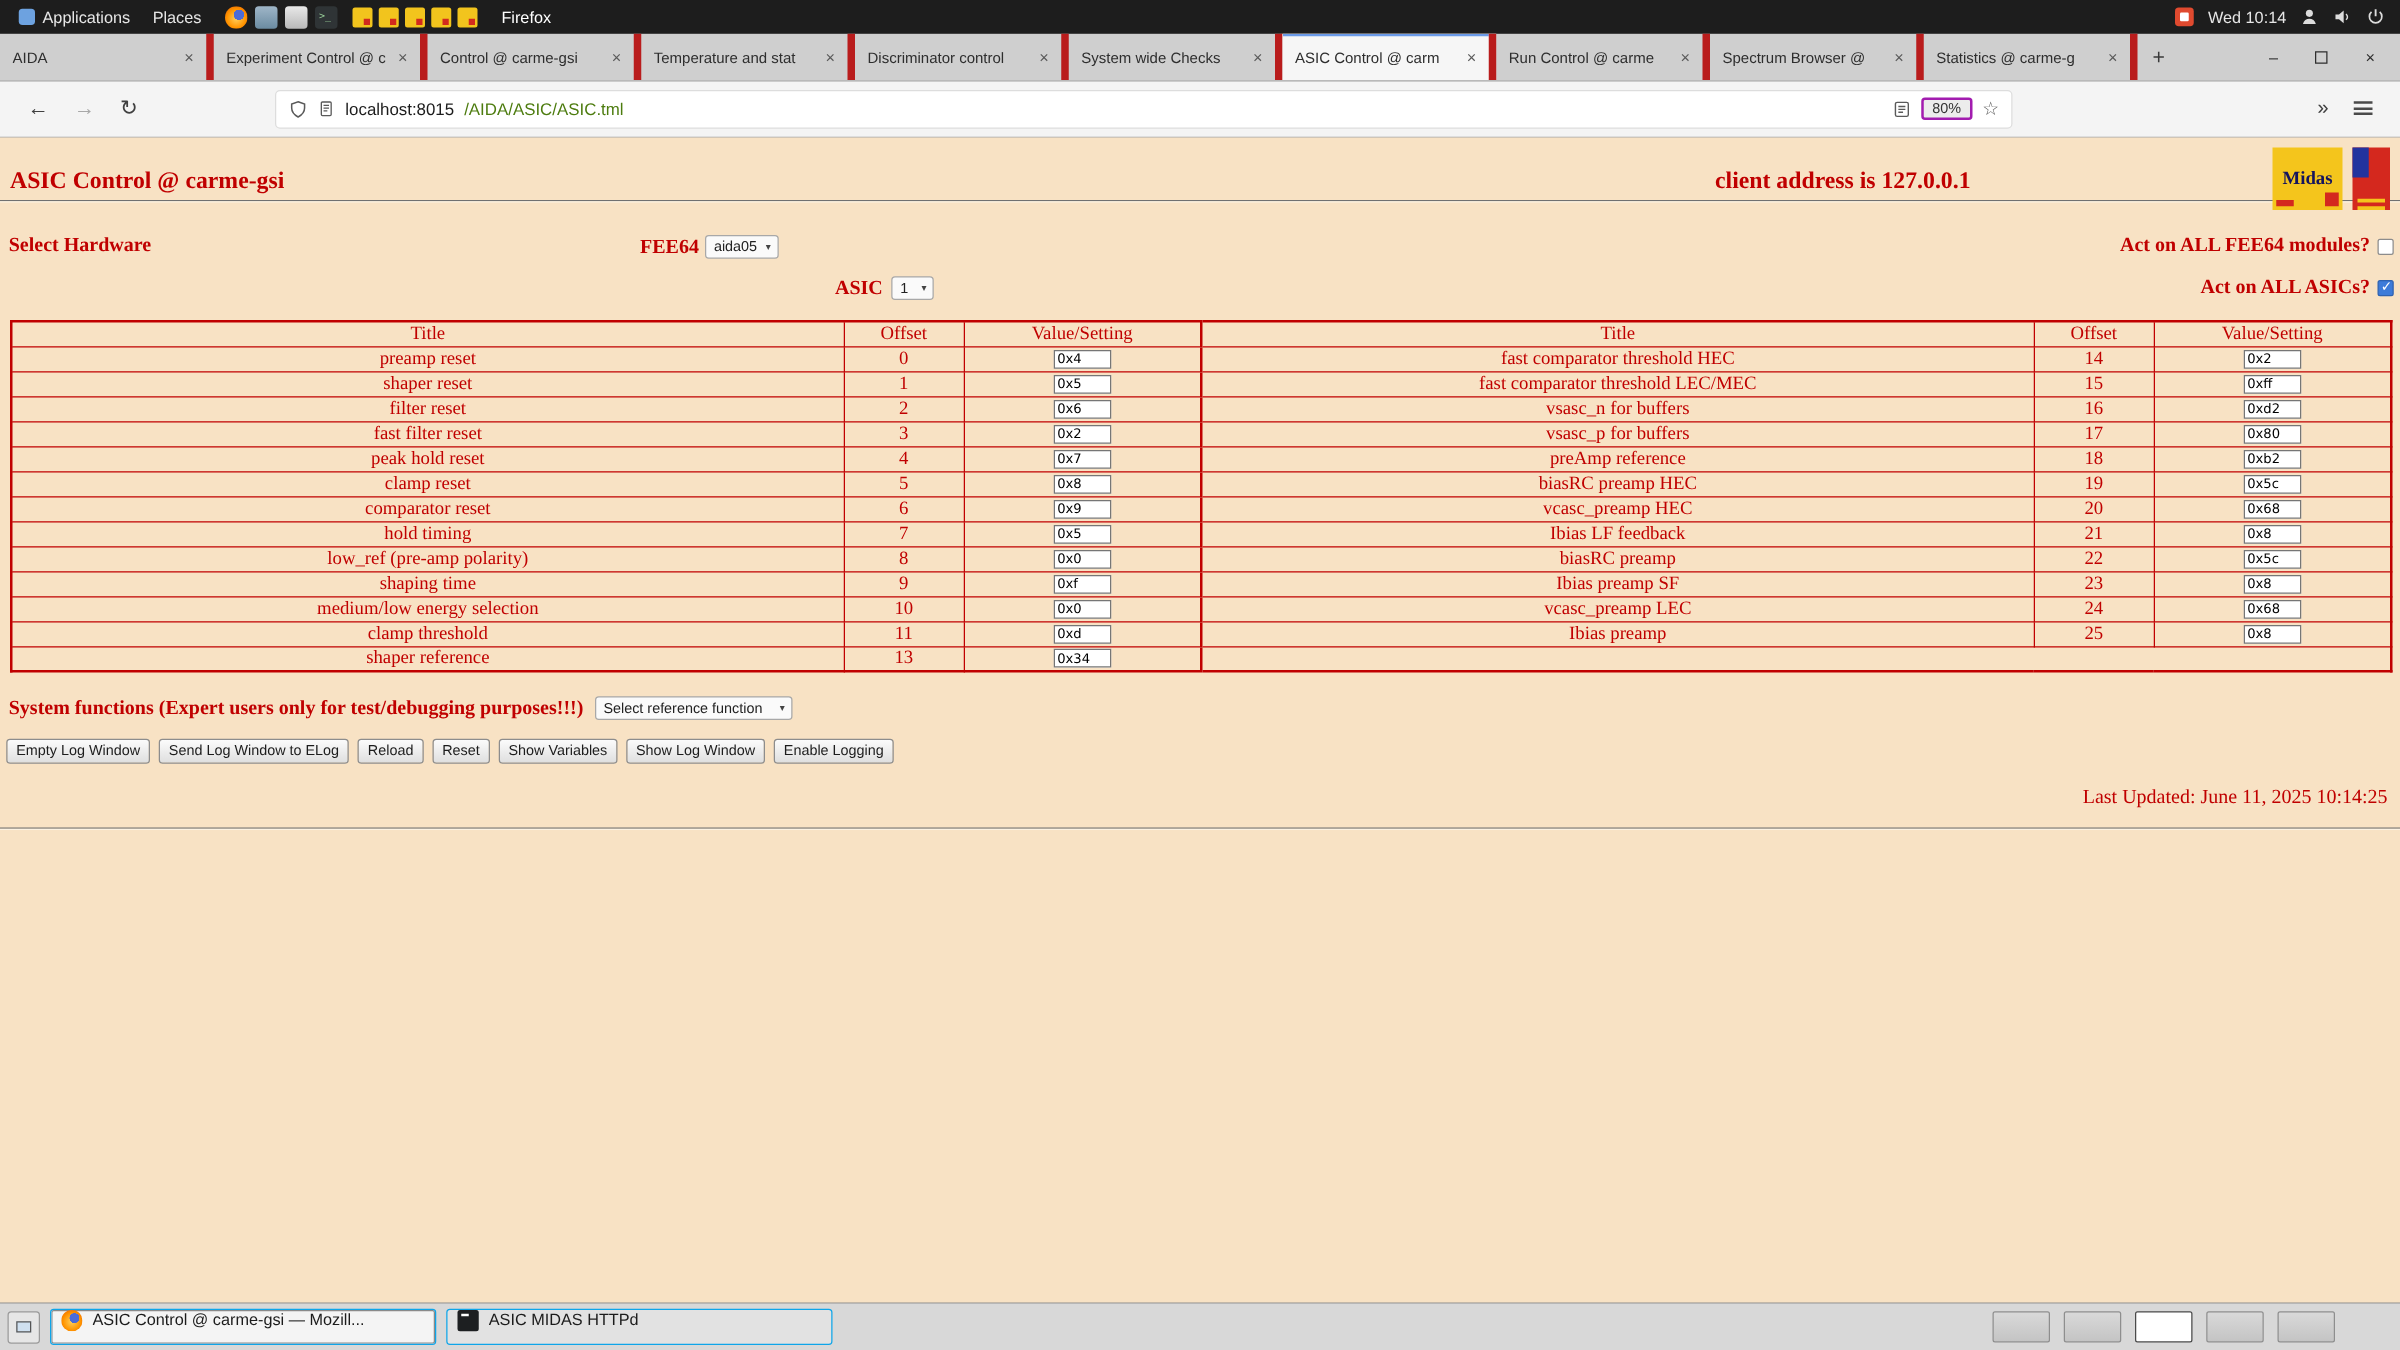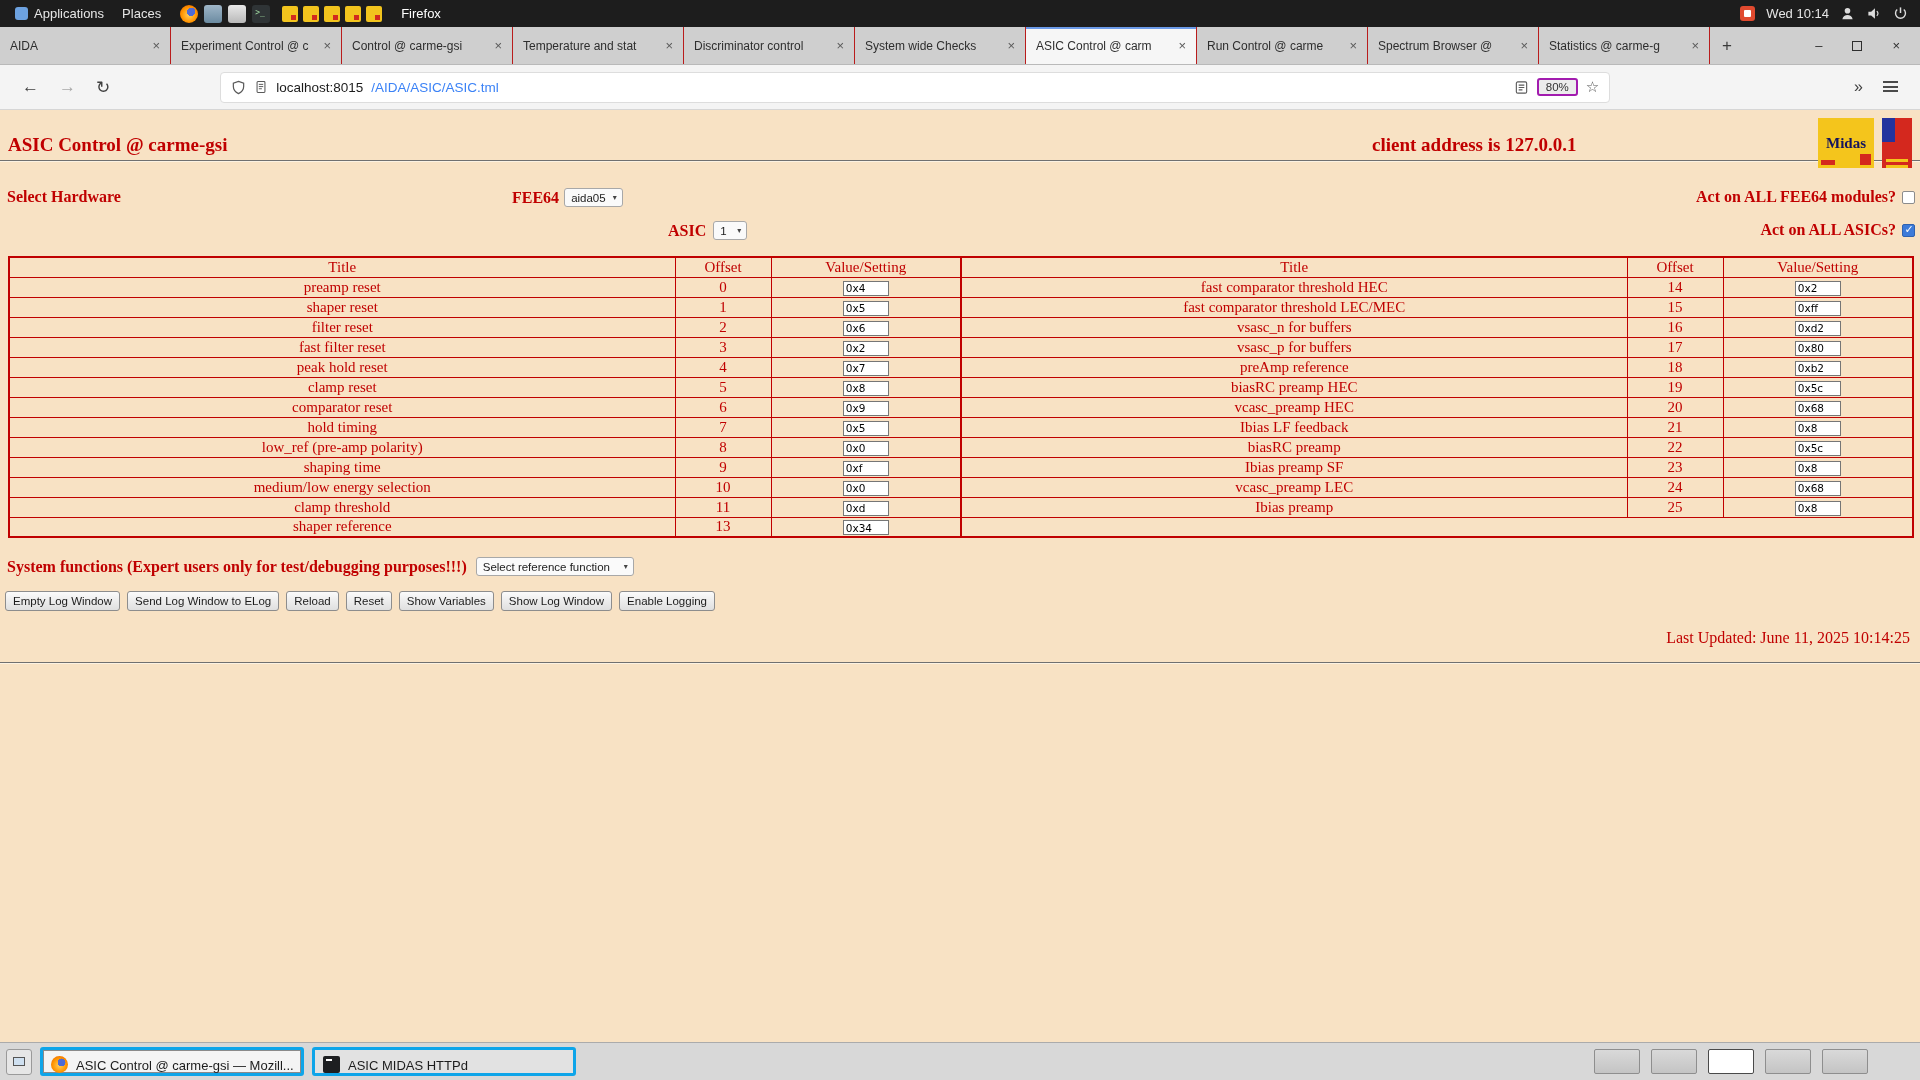--- a/index.html
+++ b/index.html
@@ -23,36 +23,36 @@
   .mini-midas::after {content:""; position:absolute; right:2px; bottom:2px; width:5px; height:5px; background:#d22a1e;}
   .tb-title {margin-left:10px; color:#fff;}
   .tb-right {margin-left:auto; display:flex; align-items:center; gap:11px; padding-right:6px;}
   .notif-icon {width:15px; height:15px; background:#e04a2f; border-radius:3px; position:relative; display:inline-block;}
   .notif-icon::after {content:""; position:absolute; left:4px; top:4px; width:7px; height:7px; background:#fff; border-radius:1px;}
   .sys {display:inline-flex; align-items:center;}
 
   
   .tabbar {flex:0 0 38px; background:#cfcfcf; display:flex; align-items:stretch; border-bottom:1px solid #b9b9b9;}
   .tabs {display:flex; align-items:stretch;}
-  .tab {width:171px; display:flex; align-items:center; padding:0 10px; font-size:12px; color:#2e2e2e; border-right:1px solid #b91c1c;}
+  .tab {width:171px; display:flex; align-items:center; padding:0 10px; font-size:12px; color:#2e2e2e; border-right:6px solid #b91c1c;}
   .tab.active {background:#f6f6f6; box-shadow:inset 0 2px 0 #6b9ae8;}
   .tab-label {flex:1; white-space:nowrap; overflow:hidden;}
   .tab-close {margin-left:6px; color:#5a5a5a; font-size:13px;}
   .newtab {width:34px; display:flex; align-items:center; justify-content:center; font-size:17px; color:#3a3a3a;}
   .win-controls {margin-left:auto; display:flex; align-items:center; gap:30px; padding:0 20px;}
   .wc {color:#2e2e2e; font-size:13px; display:flex; align-items:center;}
   .maxbox {width:10px; height:10px; border:1px solid #2e2e2e; display:inline-block;}
 
   
   .navbar {flex:0 0 45px; background:#f4f4f4; display:flex; align-items:center; padding:0 12px; border-bottom:1px solid #d6d6d6;}
   .nav-ic {font-size:17px; color:#404040; padding:0 10px;}
   .nav-ic.fwd {color:#a8a8a8;}
   .urlbar {margin-left:100px; width:1390px; height:31px; background:#fff; border:1px solid #ddd; border-radius:4px; display:flex; align-items:center; padding:0 10px; gap:8px;}
   .url-host {font-size:13.5px; color:#1c1c1c;}
-  .url-path {font-size:13.5px; color:#3b82f6;}
+  .url-path {font-size:13.5px; color:#4d7c0f;}
   .url-spacer {flex:1;}
   .zoom-chip {font-size:11.5px; color:#333; border:2px solid #a21caf; background:#ececec; border-radius:3px; padding:1px 7px;}
   .star {font-size:15px; color:#555;}
   .nav-ic.over {margin-left:auto; font-size:16px;}
   .ham-icon {width:15px; height:11px; border-top:2px solid #4a4a4a; border-bottom:2px solid #4a4a4a; background:linear-gradient(#4a4a4a,#4a4a4a) center/100% 2px no-repeat; display:inline-block;}
 
   
   .page {flex:1 1 auto; background:#f8e2c4; color:#c00000; font-family:"Liberation Serif","DejaVu Serif",serif; position:relative; overflow:hidden;}
   .page-header {position:relative; height:50px;}
   .pg-title {position:absolute; left:8px; top:24px; font-size:19px; font-weight:bold;}
@@ -89,21 +89,21 @@
   col.c-title {width:666px;} col.c-off {width:96px;} col.c-val {width:190px;}
   .sysfn-row {margin-top:19px; padding-left:7px; display:flex; align-items:center; gap:9px; font-size:16px;}
   .btn-row {margin-top:15px; padding-left:5px; display:flex; gap:7px;}
   .gtk-btn {font-family:"Liberation Sans","DejaVu Sans",sans-serif; font-size:11.5px; color:#1c1c1c; background:linear-gradient(#fbfbfb,#dfdfdf); border:1px solid #8d8d8d; border-radius:3px; padding:3px 7px;}
   .updated {text-align:right; margin:18px 10px 0 0; font-size:16px;}
 
   
   .taskbar {flex:0 0 38px; background:#d8d8d8; border-top:1px solid #ababab; display:flex; align-items:center; padding:0 6px; gap:8px; font-size:13px;}
   .show-desktop {width:26px; height:26px; border:1px solid #9a9a9a; border-radius:3px; background:#e6e6e6; display:flex; align-items:center; justify-content:center;}
   .sd-in {width:12px; height:9px; border:1px solid #555; background:#cfe0f0;}
-  .task-btn {width:264px; height:29px; display:flex; align-items:flex-end; gap:8px; padding:0 8px; border:3px solid #0ea5e9; border-radius:3px; background:#e2e2e2; color:#1c1c1c;}
+  .task-btn {width:309px; height:29px; display:flex; align-items:flex-start; gap:8px; padding:0 8px; border:1px solid #0ea5e9; border-radius:3px; background:#e2e2e2; color:#1c1c1c;}
   .task-btn.active {background:#f4f4f4; box-shadow:inset 0 0 0 1px #8a8a8a;}
   .task-label {white-space:nowrap; overflow:hidden;}
   .ff-icon.small {width:17px; height:17px; flex:0 0 17px;}
   .term-badge {width:17px; height:17px; background:#1d1f21; border-radius:2px; position:relative; flex:0 0 17px;}
   .term-badge::after {content:""; position:absolute; left:3px; top:3px; width:6px; height:2px; background:#fff;}
   .pager {margin-left:auto; margin-right:46px; display:flex; gap:11px;}
   .pager-box {width:46px; height:25px; background:linear-gradient(#d9d9d9,#c4c4c4); border:1px solid #8e8e8e; border-radius:2px;}
   .pager-box.active {background:#fff; border-color:#4a4a4a;}
 </style>
 </head>

